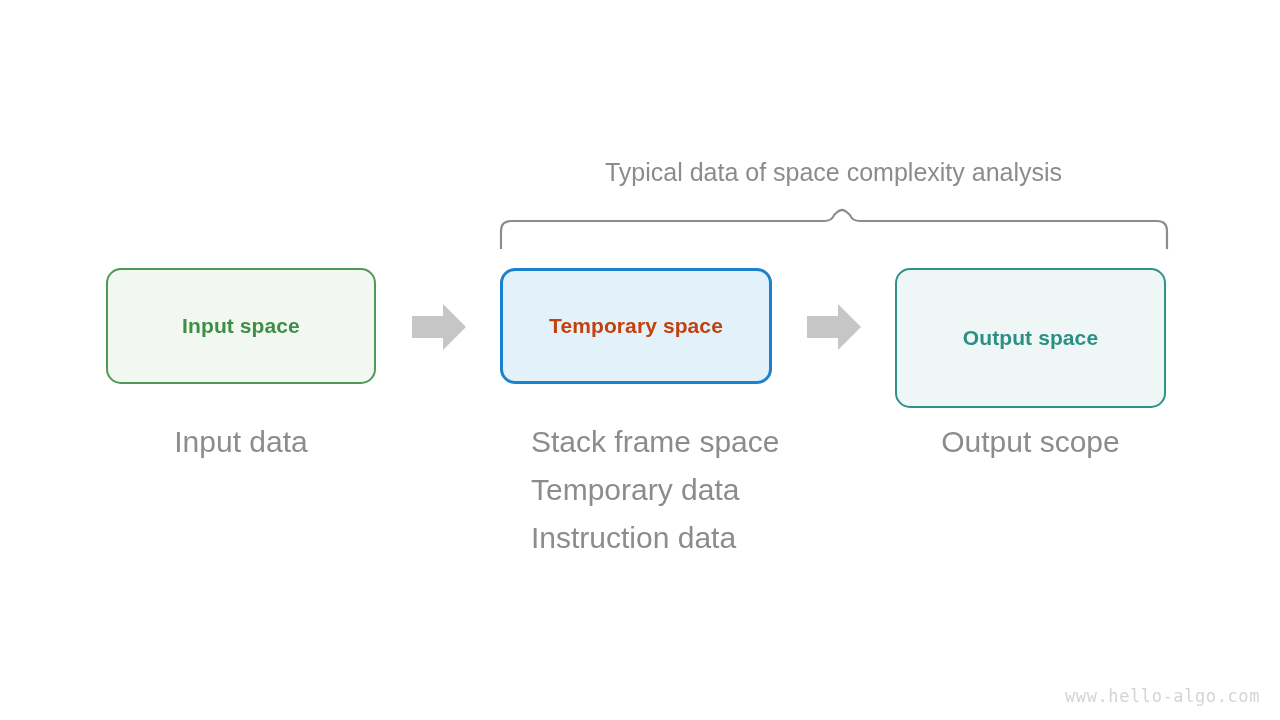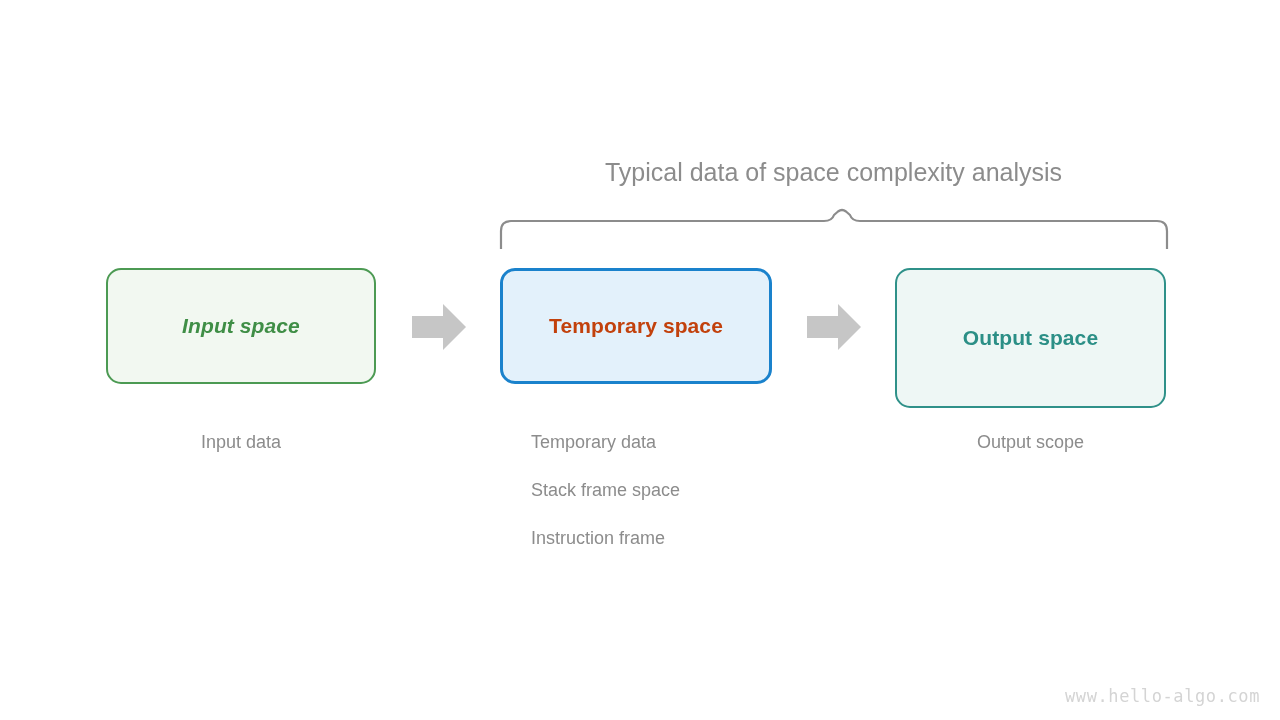--- a/index.html
+++ b/index.html
@@ -61,21 +61,20 @@
   }
 
   .node-input {
     left: 106px;
     top: 268px;
     width: 270px;
     height: 116px;
     background: #f2f8f1;
     border-color: #4c9a53;
     border-width: 2px;
-    font-style: italic;
   }
   .node-input .node-label { color: #3f8e46; }
 
   .node-temp {
     left: 500px;
     top: 268px;
     width: 272px;
     height: 116px;
     background: #e3f1fb;
     border-color: #1a82cc;
@@ -100,21 +99,21 @@
     width: 58px;
     height: 50px;
     top: 302px;
   }
   .arrow-1 { left: 410px; }
   .arrow-2 { left: 805px; }
 
   
   .caption {
     position: absolute;
-    font-size: 18px;
+    font-size: 30px;
     line-height: 48px;
     color: #8c8c8c;
     white-space: nowrap;
   }
   .caption-input {
     left: 106px;
     top: 418px;
     width: 270px;
     text-align: center;
   }
@@ -171,23 +170,23 @@
 
   <div class="node node-output">
     <span class="node-label">Output space</span>
   </div>
 
   <div class="caption caption-input">
     <div>Input data</div>
   </div>
 
   <div class="caption caption-temp">
+    <div>Stack frame space</div>
     <div>Temporary data</div>
-    <div>Stack frame space</div>
-    <div>Instruction frame</div>
+    <div>Instruction data</div>
   </div>
 
   <div class="caption caption-output">
     <div>Output scope</div>
   </div>
 
   <div class="watermark">www.hello-algo.com</div>
 
 </div>
 

